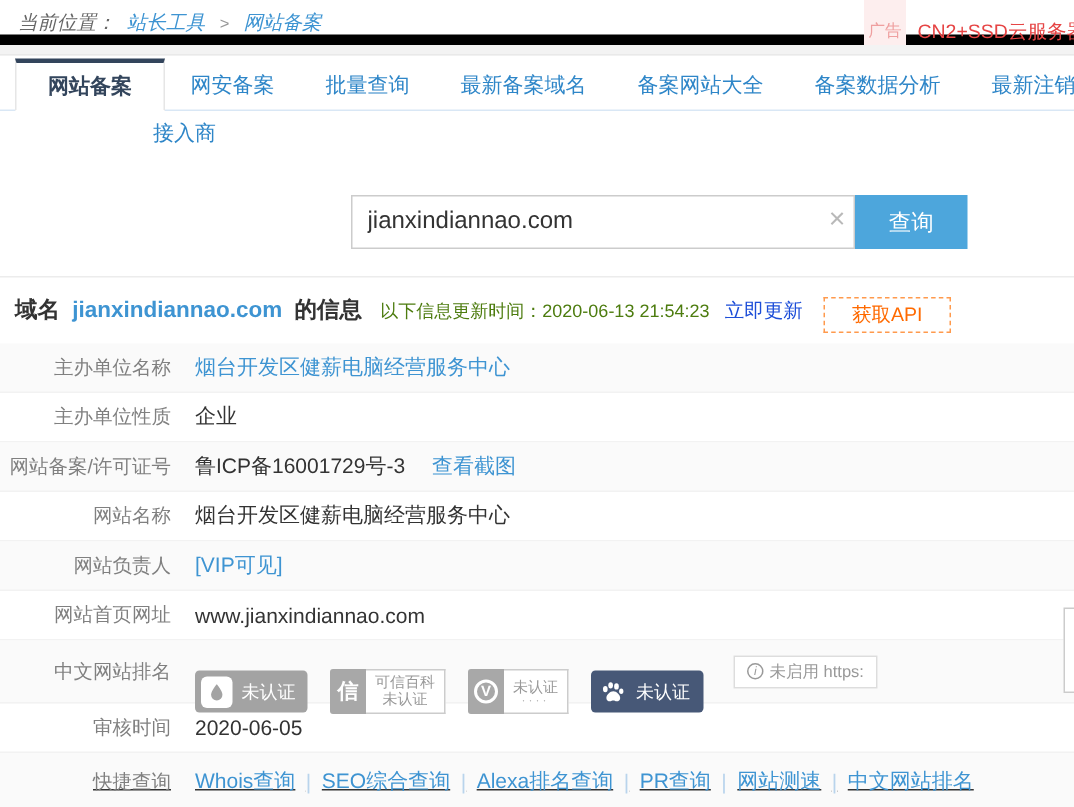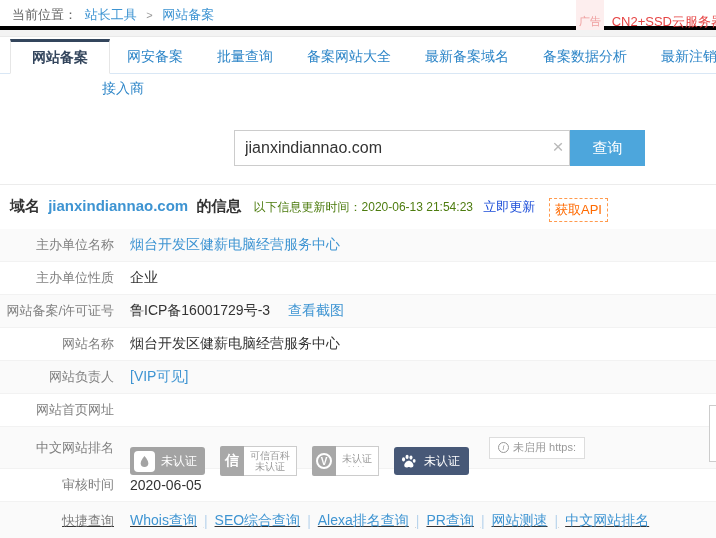--- a/index.html
+++ b/index.html
@@ -2,21 +2,21 @@
 <html><head>
 <meta charset="utf-8">
 <style>
   * { margin:0; padding:0; box-sizing:border-box; }
   html,body { width:716px; height:538px; overflow:hidden; background:#fff;
     font-family:"Liberation Sans","DejaVu Sans",sans-serif; }
   .stage { position:relative; width:716px; height:538px; overflow:hidden; }
 
   
   .crumbbar { position:absolute; top:0; left:0; right:0; height:30px; line-height:30px;
-    padding-left:12px; font-size:13px; color:#666; border-bottom:4px solid #000000; background:#fff; }
+    padding-left:12px; font-size:13px; color:#666; border-bottom:7px solid #000000; background:#fff;font-style:italic; }
   .crumbbar a { color:#3e94d2; text-decoration:none; margin:0 4px; }
   .crumb-sep { color:#999; font-size:11px; margin:0 2px; }
   .band { position:absolute; top:30px; left:0; right:0; height:7px; background:#f3f3f3; border-bottom:1px solid #e9e9e9; }
 
   
   .ad { position:absolute; top:0; left:576px; width:140px; height:30px; line-height:30px;
     overflow:hidden; white-space:nowrap; font-size:13px; }
   .ad-badge { display:inline-block; background:#fdeeee; color:#ef9f9f; font-size:11px;
     padding:15px 3px; line-height:13px; vertical-align:1px; margin-right:4px; }
   .ad-text { color:#e64545; }
@@ -42,21 +42,21 @@
     font-family:"Liberation Sans","DejaVu Sans",sans-serif; }
 
   
   .results { position:absolute; top:184px; left:0; right:0; bottom:0; border-top:1px solid #ececec; }
   .res-head { position:relative; height:44px; padding:12px 10px 0 10px; font-size:15px; color:#333; }
   .res-head .hd-b { font-weight:bold; color:#333; }
   .res-head .hd-domain { color:#3e94d2; font-weight:bold; margin:0 4px; }
   .res-head .hd-upd { font-size:12px; color:#4d7c0f; font-weight:normal; margin-left:8px; }
   .res-head .hd-updlink { font-size:13px; color:#1d4ed8; text-decoration:none; margin-left:6px; }
   .api-btn { position:absolute; left:549px; top:13px; font-size:13px; color:#ff6a00;
-    border:1px dashed #ff9a4d; padding:2px 5px; background:#fff; cursor:pointer; }
+    border:1px dashed #ff9a4d; padding:2px 18px; background:#fff; cursor:pointer; }
 
   .row { display:flex; align-items:center; height:33px; border-bottom:1px solid #f2f2f2; font-size:14px; color:#333; }
   .row.alt { background:#fafafa; }
   .row .lbl { width:130px; text-align:right; padding-right:16px; font-size:13px; color:#808080; flex:none; }
   .row a { color:#3e94d2; text-decoration:none; }
   .row .gap-link { margin-left:18px; }
   .row.badges-row { height:42px; }
   .row.last { height:37px; border-bottom:none;text-decoration:underline; }
 
   
@@ -103,22 +103,22 @@
     <span class="ad-badge">广告</span>
     <span class="ad-text">CN2+SSD云服务器●5</span>
   </div>
   <div class="band"></div>
 
   <div class="tabs">
     <div class="tabrow1">
       <a href="#" class="tab active">网站备案</a>
       <a href="#" class="tab">网安备案</a>
       <a href="#" class="tab">批量查询</a>
+      <a href="#" class="tab">最新备案域名</a>
       <a href="#" class="tab">备案网站大全</a>
-      <a href="#" class="tab">最新备案域名</a>
       <a href="#" class="tab">备案数据分析</a>
       <a href="#" class="tab">最新注销域名</a>
 
     </div>
     <div class="tabrow2">
       <a href="#">接入商</a>
     </div>
   </div>
 
   <input class="search-input" value="jianxindiannao.com" style="">
@@ -157,20 +157,21 @@
       <span>烟台开发区健薪电脑经营服务中心</span>
     </div>
 
     <div class="row alt">
       <span class="lbl">网站负责人</span>
       <a href="#">[VIP可见]</a>
     </div>
 
     <div class="row">
       <span class="lbl">网站首页网址</span>
+      <span>www.jianxindiannao.com</span>
     </div>
 
     <div class="row alt badges-row">
       <span class="lbl">中文网站排名</span>
       <div class="badge-wrap">
 
         <div class="cb cb-pill">
           <span class="ic-box">
             <svg width="13" height="13" viewBox="0 0 24 24">
                 <path fill="#a3a3a3" d="M12 2C12 2 5 10.2 5 15a7 7 0 0 0 14 0C19 10.2 12 2 12 2Z"></path>

